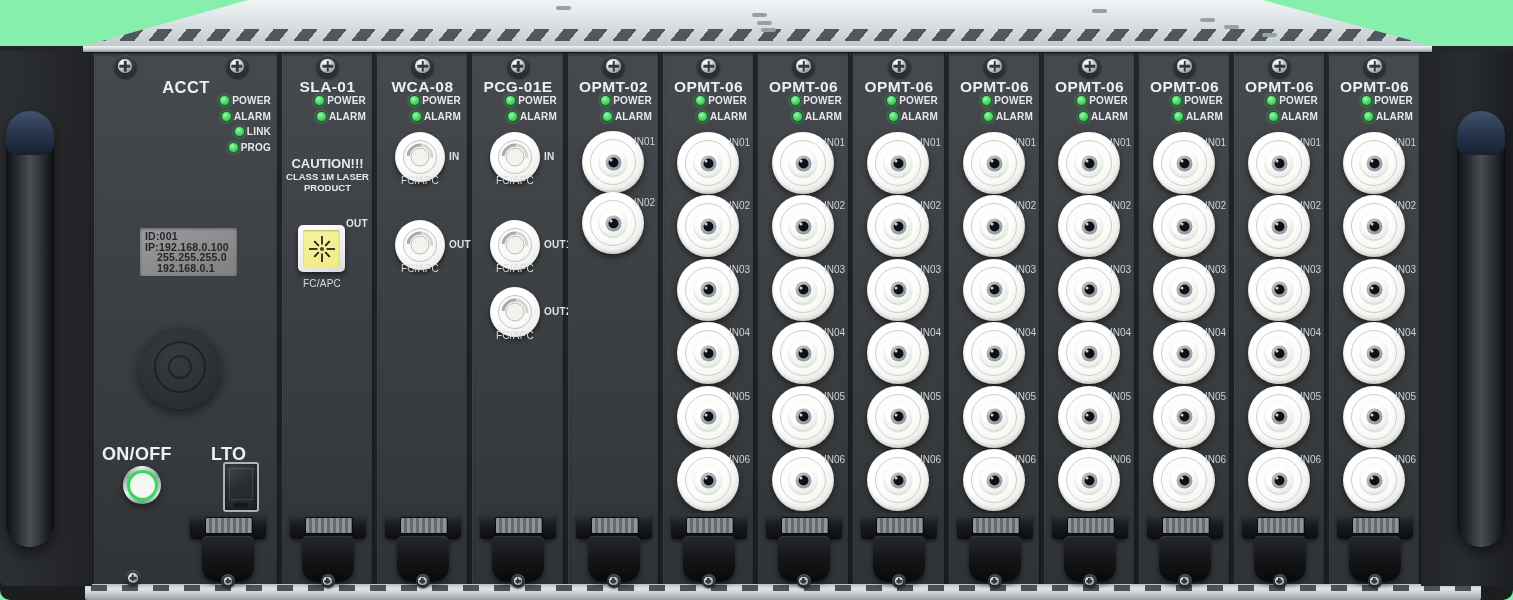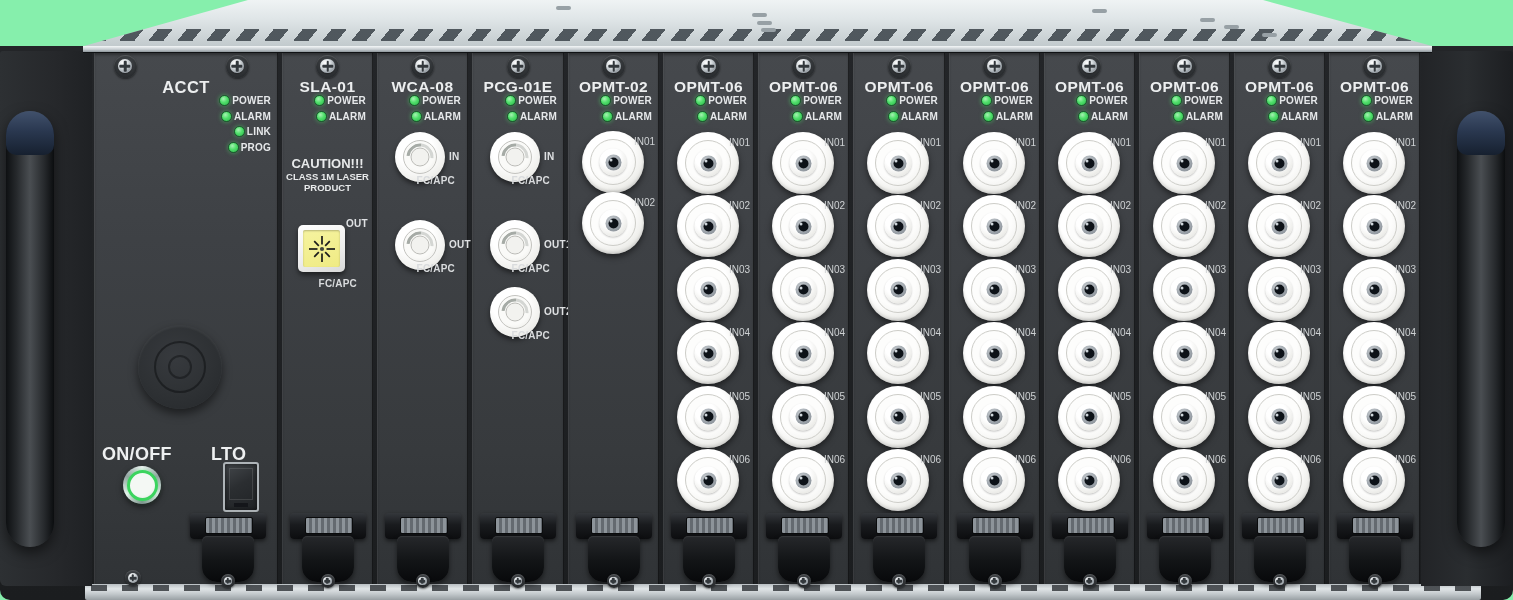--- a/index.html
+++ b/index.html
@@ -69,21 +69,21 @@
   .fconn{position:absolute;width:50px;height:50px;border-radius:50%;
          background:radial-gradient(circle at 40% 33%,#ffffff 40%,#f0f0ed 70%,#d5d5d1 100%);
          box-shadow:0 3px 5px rgba(0,0,0,.5);}
   .fring1{width:34px;height:34px;border:1.5px solid #c3c3bf;box-sizing:border-box;
          background:radial-gradient(circle at 45% 40%,#fafaf8 60%,#e7e7e3 100%);}
   .fring2{width:19px;height:19px;border:1.5px solid #bcbcb8;box-sizing:border-box;background:#f2f2ef;}
   .farc{width:27px;height:27px;border:3px solid transparent;border-top-color:#a6aba6;
          border-right-color:rgba(166,171,166,.45);box-sizing:border-box;
          transform:translate(-50%,-50%) rotate(-40deg);}
   .port-label{position:absolute;font-size:10px;font-weight:bold;color:#dfe1e3;letter-spacing:.3px;line-height:10px;}
-  .fcapc{position:absolute;width:70px;text-align:right;font-size:10px;font-weight:bold;color:#d9dbdd;letter-spacing:.2px;}
+  .fcapc{position:absolute;width:70px;text-align:center;font-size:10px;font-weight:normal;color:#d9dbdd;letter-spacing:.2px;}
   .in-label{position:absolute;right:4px;font-size:10px;color:#ced1d3;line-height:10px;}
   
   .lcd{position:absolute;width:97px;height:48px;border-radius:2px;box-sizing:border-box;padding:3px 0 0 5px;
          background:linear-gradient(160deg,#9a9b9c 0%,#8c8d8e 50%,#7e7f80 100%);
          box-shadow:inset 0 1px 3px rgba(0,0,0,.35);}
   .lcd-line{font-size:10.5px;line-height:10.5px;color:#242628;font-weight:bold;letter-spacing:.2px;}
   .lcd-line.indent{padding-left:12px;}
   .knob{position:absolute;width:84px;height:84px;border-radius:50%;
          background:radial-gradient(circle at 44% 38%,#373a3e 0%,#2e3134 55%,#25282b 100%);
          box-shadow:0 5px 10px rgba(0,0,0,.5),inset 0 2px 2px rgba(255,255,255,.06);}
@@ -156,20 +156,26 @@
               <div class="led-dot"></div>
               <div class="led-label">PROG</div>
             </div>
           </div>
           <div class="screw" style="left: 19.5px; top: 1.5px; width: 23px; height: 23px;">
             <div class="screw-head"></div>
           </div>
           <div class="screw" style="left: 131.5px; top: 1.5px; width: 23px; height: 23px;">
             <div class="screw-head"></div>
           </div>
+          <div class="lcd" style="left: 46px; top: 175px;">
+            <div class="lcd-line">ID:001</div>
+            <div class="lcd-line">IP:192.168.0.100</div>
+            <div class="lcd-line indent">255.255.255.0</div>
+            <div class="lcd-line indent">192.168.0.1</div>
+          </div>
           <div class="knob" style="left: 44px; top: 272px;">
             <div class="knob-ring cc"></div>
             <div class="knob-center cc"></div>
           </div>
           <div class="ctl-label" style="left: 8px; top: 391px; width: 84px;">ON/OFF</div>
           <div class="pwr-btn" style="left: 29px; top: 413px;">
             <div class="pwr-green"></div>
           </div>
           <div class="ctl-label" style="left: 117px; top: 391px; width: 60px;">LTO</div>
           <div class="sfp" style="left: 129px; top: 409px;"></div>

